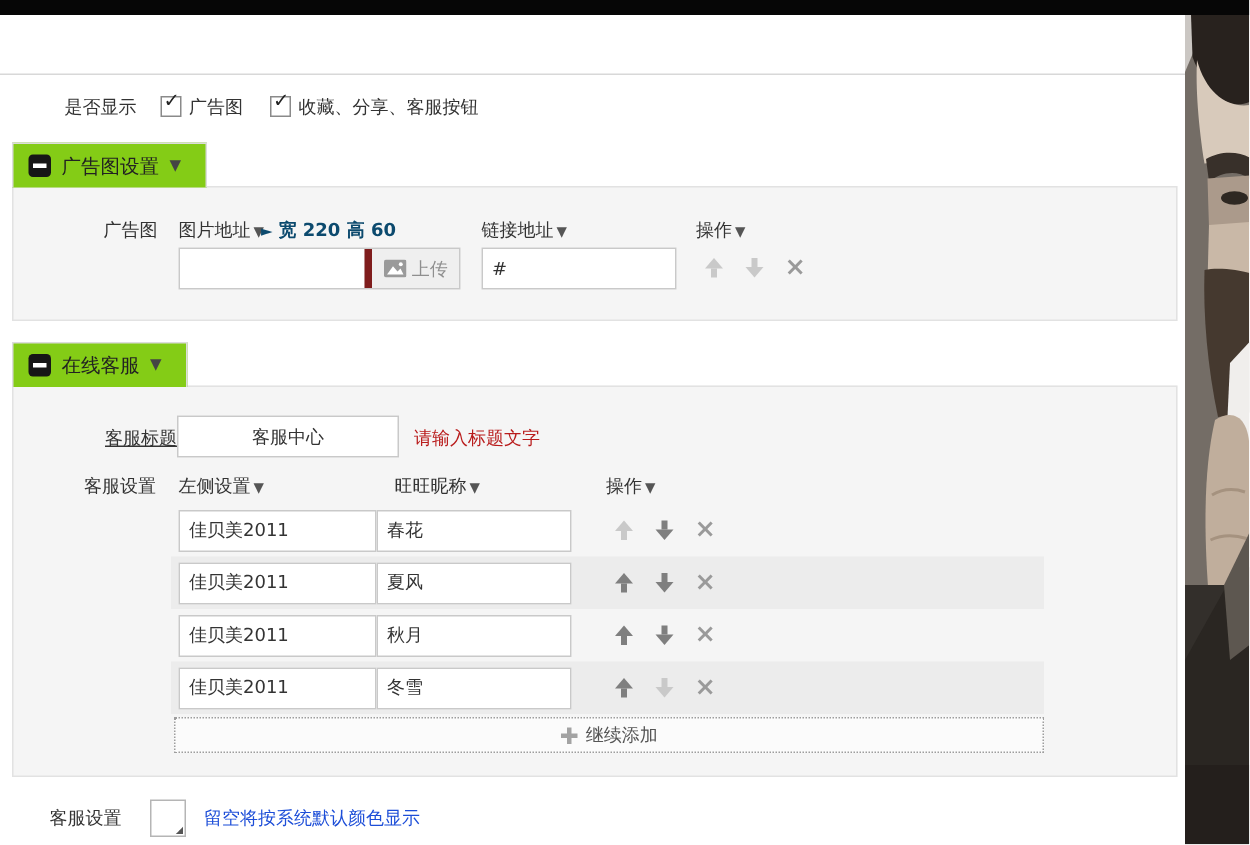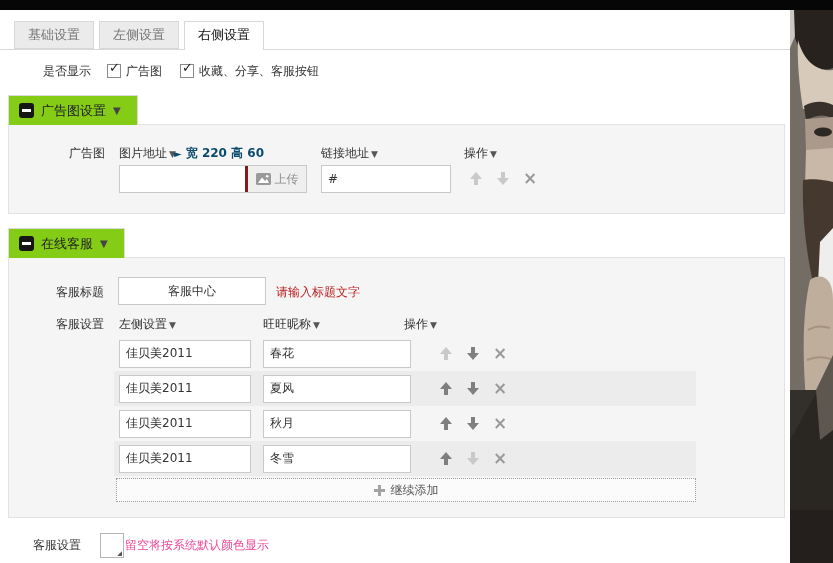--- a/index.html
+++ b/index.html
@@ -36,83 +36,78 @@
   .ad-panel{top:124px;height:90px;}
   .ad-row-label{position:absolute;left:60px;top:20px;color:#333;}
   .col-head{position:absolute;top:20px;color:#333;}
   .col-caret{font-size:9px;color:#555;margin-left:2px;}
   .size-hint{position:absolute;left:165px;top:20px;color:#0c4a6e;font-weight:bold;}
   .size-hint .tri{font-size:10px;font-weight:normal;margin-right:4px;}
   .inp-group{position:absolute;left:110px;top:40px;width:188px;height:28px;box-sizing:border-box;
              border:1px solid #c9c9c9;background:#fff;display:flex;}
   .inp-group input{flex:1;min-width:0;border:none;outline:none;background:#fff;font:12px "DejaVu Sans",sans-serif;
                    color:#333;padding:0 6px;}
-  .upload-btn{flex:none;width:58px;background:#efefef;border-left:3px solid #7f1d1d;display:flex;
+  .upload-btn{flex:none;width:58px;background:#efefef;border-left:5px solid #7f1d1d;display:flex;
               align-items:center;justify-content:center;gap:4px;color:#8f8f8f;cursor:pointer;}
   .txt-input{box-sizing:border-box;height:28px;border:1px solid #c9c9c9;background:#fff;padding:0 6px;
              font:12px "DejaVu Sans",sans-serif;color:#333;outline:none;}
   
   .ops{display:flex;align-items:center;gap:13px;}
   .arr{width:14px;height:13px;position:relative;display:inline-block;color:#7f7f7f;cursor:pointer;flex:none;}
   .arr.disabled{color:#c9c9c9;}
   .arr-up::before{content:"";position:absolute;left:1px;top:0;border-left:6px solid transparent;
                   border-right:6px solid transparent;border-bottom:7px solid currentColor;}
   .arr-up::after{content:"";position:absolute;left:5px;top:7px;width:4px;height:6px;background:currentColor;}
   .arr-down::before{content:"";position:absolute;left:1px;bottom:0;border-left:6px solid transparent;
                     border-right:6px solid transparent;border-top:7px solid currentColor;}
   .arr-down::after{content:"";position:absolute;left:5px;bottom:7px;width:4px;height:6px;background:currentColor;}
   .x-btn{color:#9a9a9a;font-size:17px;line-height:13px;cursor:pointer;font-weight:bold;}
   .ad-ops{position:absolute;left:460px;top:47px;}
   
   .svc-tab{top:228px;}
   .svc-panel{top:257px;height:261px;}
-  .svc-title-label{position:absolute;left:47px;top:26px;}
+  .svc-title-label{position:absolute;left:61px;top:26px;text-decoration:underline;}
   .svc-title-input{position:absolute;left:109px;top:19px;width:148px;text-align:center;}
   .svc-title-hint{position:absolute;left:267px;top:26px;color:#b91c1c;}
   .svc-set-label{position:absolute;left:47px;top:58px;}
   .svc-head-account{left:110px;top:58px;}
   .svc-head-nick{left:254px;top:58px;}
   .svc-head-ops{left:395px;top:58px;}
   .svc-rows{position:absolute;left:105px;top:78px;width:582px;}
   .svc-row{height:35px;display:flex;align-items:center;}
   .svc-row.striped{background:#ececec;}
   .svc-row .acc{margin-left:5px;width:132px;}
-  .svc-row .nick{margin-left:12px;width:148px;}
+  .svc-row .nick{margin-left:0;width:130px;}
   .svc-row .ops{margin-left:28px;}
   .add-btn{position:absolute;left:107px;top:220px;width:580px;height:24px;box-sizing:border-box;
            border:1px dotted #9d9d9d;background:rgba(255,255,255,.6);display:flex;align-items:center;
            justify-content:center;gap:6px;color:#555;cursor:pointer;}
   .plus-ico{width:11px;height:11px;position:relative;flex:none;}
   .plus-ico::before{content:"";position:absolute;left:0;top:4px;width:11px;height:3px;background:#a3a3a3;}
   .plus-ico::after{content:"";position:absolute;left:4px;top:0;width:3px;height:11px;background:#a3a3a3;}
   
   .share-row{position:absolute;left:33px;top:533px;display:flex;align-items:center;}
   .share-row .lbl{margin-right:15px;}
   .share-input{width:84px;height:25px;font-weight:bold;font-size:13px;color:#111;}
   .swatch{box-sizing:border-box;width:24px;height:25px;border:1px solid #b5b5b5;background:#fff;
           padding:2px;margin-left:4px;position:relative;cursor:pointer;flex:none;}
   .swatch-inner{width:100%;height:100%;}
   .swatch::after{content:"";position:absolute;right:1px;bottom:1px;border-left:4px solid transparent;
                  border-top:4px solid transparent;border-bottom:4px solid #555;
                  border-right:4px solid #555;width:0;height:0;transform:scale(.6);transform-origin:bottom right;}
-  .share-hint{margin-left:1px;color:#ec4899;}
+  .share-hint{margin-left:12px;color:#1d4ed8;}
 </style>
 </head>
 <body>
 
 <div class="screen">
 
   <div class="topbar"></div>
 
   <div class="tabs-rule"></div>
-  <div class="tabs">
-    <div class="tab">基础设置</div>
-    <div class="tab">左侧设置</div>
-    <div class="tab active">右侧设置</div>
-  </div>
 
   <div class="display-row">
     <span class="lbl">是否显示</span>
     <span class="cb">
         <span class="check">✓</span>
       </span>
     <span class="cb-label">广告图</span>
     <span class="cb">
         <span class="check">✓</span>
       </span>

